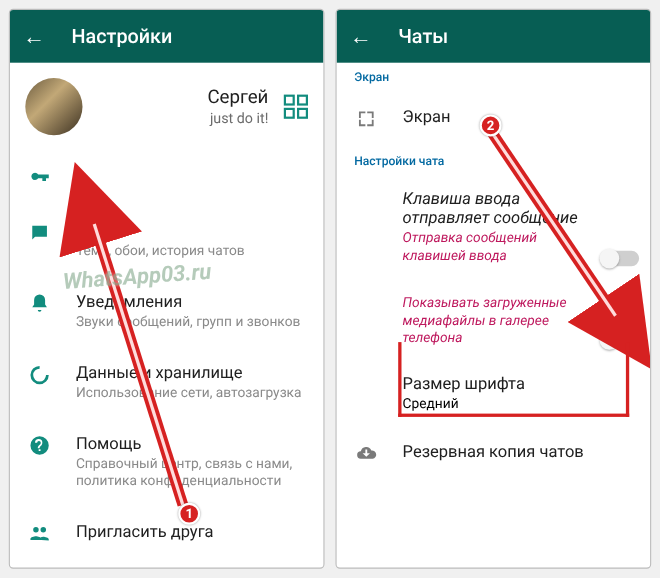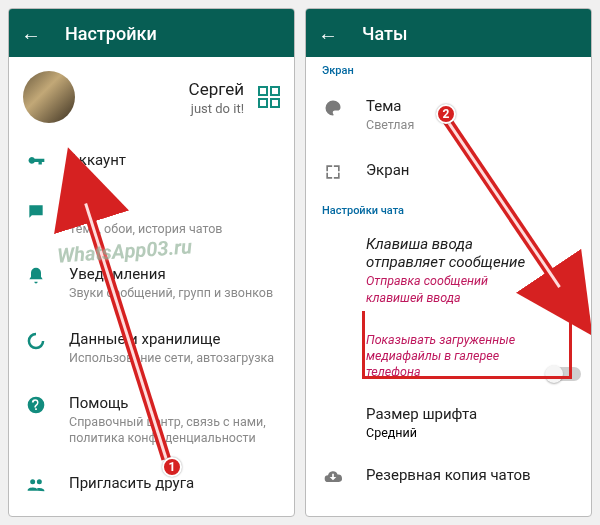--- a/index.html
+++ b/index.html
@@ -145,21 +145,20 @@
         </div>
     </div>
     <div class="list">
       <div class="item">
         <div class="icon">
             <svg viewBox="0 0 24 24">
               <path d="M7 14a4 4 0 1 1 3.5-6H22v4h-3v3h-4v-3h-4.5A4 4 0 0 1 7 14z"></path>
             </svg>
           </div>
         <div class="item-text">
-          <div class="item-title">Аккаунт</div>
         </div>
       </div>
       <div class="item">
         <div class="icon">
             <svg viewBox="0 0 24 24">
               <path d="M4 4h16v12H7l-3 3z"></path>
             </svg>
           </div>
         <div class="item-text">
           <div class="item-title">Чаты</div>
@@ -226,31 +225,20 @@
 </div>
 
 <div class="phone">
   <div class="header">
     <span class="back">←</span>
     <span class="title">Чаты</span>
   </div>
   <div class="content">
     <div class="section-label">Экран</div>
 
-    <div class="item">
-      <div class="icon gray">
-          <svg viewBox="0 0 24 24">
-            <path d="M12 3a9 9 0 0 0 0 18c.8 0 1-.6.6-1.1-.6-.8-.9-1.4-.9-2.4 0-1.4 1.1-2.5 2.5-2.5H17a4 4 0 0 0 4-4c0-4.4-4-8-9-8z"></path>
-          </svg>
-        </div>
-      <div class="item-text">
-        <div class="item-title">Тема</div>
-        <div class="item-sub">Светлая</div>
-      </div>
-    </div>
 
     <div class="item">
       <div class="icon gray">
           <svg viewBox="0 0 24 24">
             <path d="M4 4h7v2H6v5H4zm9 0h7v7h-2V6h-5zM4 13h2v5h5v2H4zm14 0h2v7h-7v-2h5z"></path>
           </svg>
         </div>
       <div class="item-text">
         <div class="item-title">Экран</div>
       </div>

